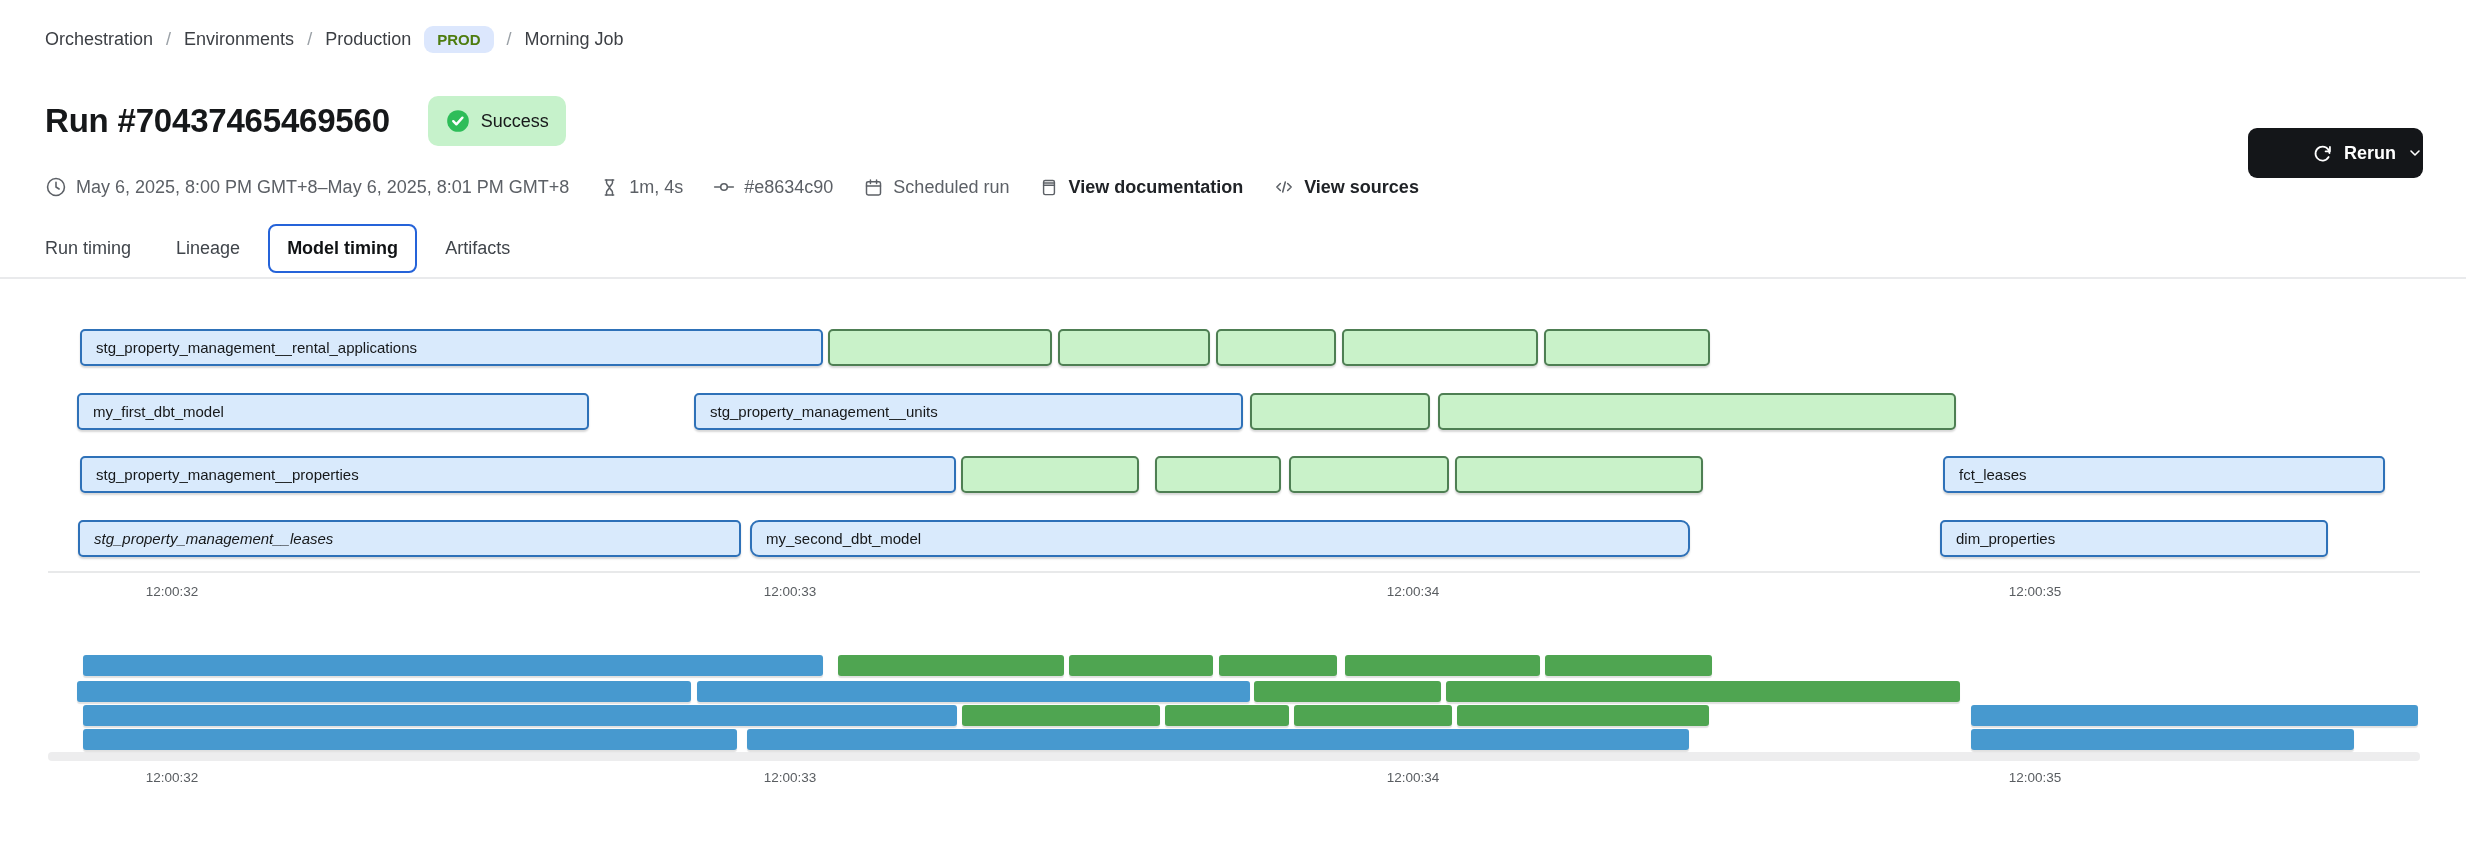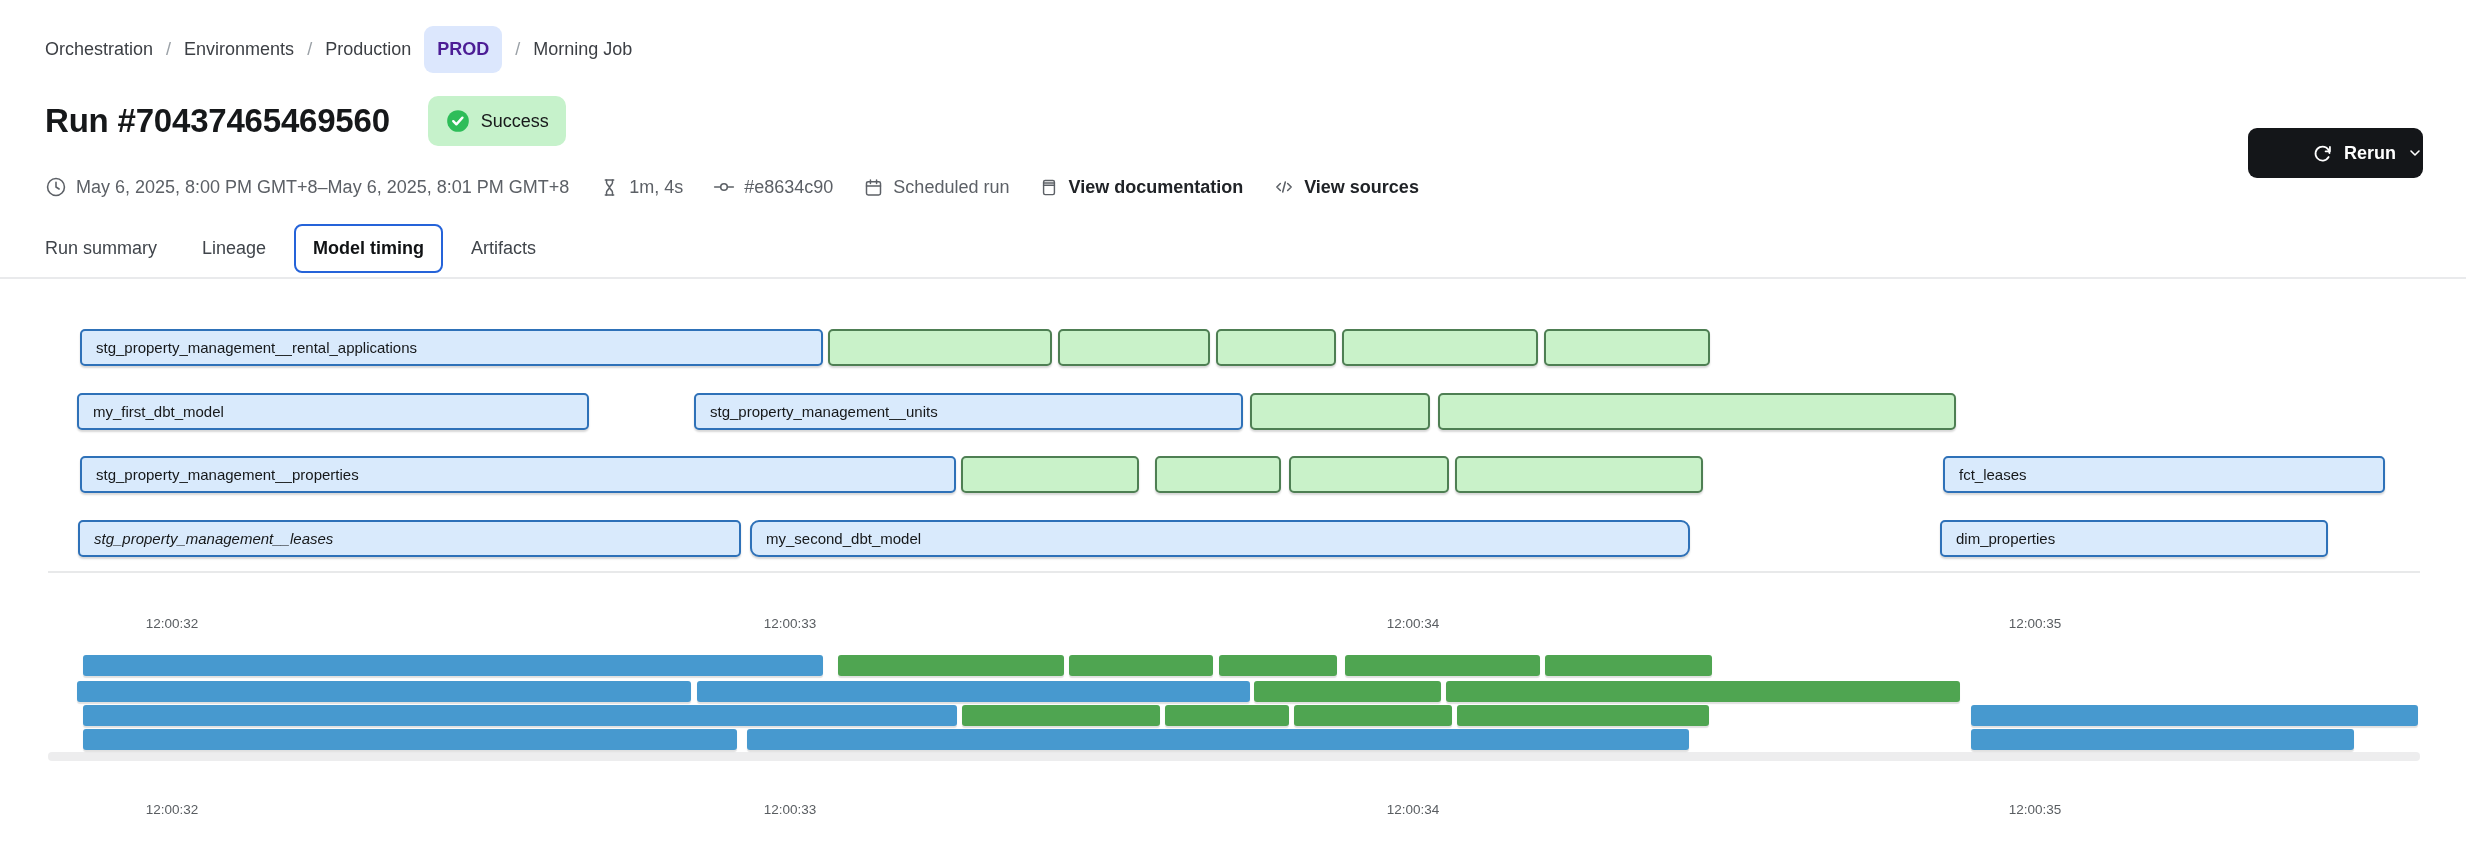--- a/index.html
+++ b/index.html
@@ -3,21 +3,21 @@
 <meta charset="utf-8">
 <style>
   html,body{margin:0;padding:0;background:#ffffff;}
   body{width:2466px;height:842px;overflow:hidden;font-family:"Liberation Sans",sans-serif;-webkit-font-smoothing:antialiased;}
   .page{position:relative;width:2466px;height:842px;background:#fff;}
 
   
   .breadcrumb{position:absolute;top:26px;left:45px;display:flex;align-items:center;gap:13px;font-size:18px;color:#3c3f44;}
   .crumb{cursor:pointer;}
   .crumb-sep{color:#9aa0a6;}
-  .env-badge{background:var(--env-badge-bg,#dce7fd);color:#4c1d95;font-weight:700;font-size:18px;padding:13px 13px;border-radius:9px;}
+  .env-badge{background:var(--env-badge-bg,#dce7fd);color:#4d7c0f;font-weight:700;font-size:15px;padding:5px 13px;border-radius:9px;}
 
   
   .title-row{position:absolute;top:96px;left:45px;display:flex;align-items:center;gap:38px;}
   .run-title{font-size:33px;font-weight:600;color:#16181a;letter-spacing:-.2px;white-space:nowrap;}
   .status-badge{display:flex;align-items:center;gap:10px;background:var(--success-bg,#c6f2cb);border-radius:10px;height:50px;padding:0 17px;font-size:18px;color:#17181a;}
 
   
   .rerun-btn{position:absolute;top:128px;left:2248px;width:175px;height:50px;background:var(--rerun-bg,#141619);border-radius:9px;display:flex;align-items:center;justify-content:flex-end;gap:11px;color:#fff;font-size:18px;font-weight:600;cursor:pointer;}
 
   
@@ -35,21 +35,21 @@
   
   #gantt-layer{position:absolute;inset:0;}
   .gbar{position:absolute;box-sizing:border-box;}
   .main-model{background:var(--model-fill,#d9eafc);border:2px solid var(--model-border,#2e71b8);border-radius:5px;box-shadow:0 2px 2px rgba(0,0,0,.16);}
   .main-test{background:var(--test-fill,#c9f2c9);border:2px solid var(--test-border,#4e7f53);border-radius:5px;box-shadow:0 2px 2px rgba(0,0,0,.16);}
   .gbar-label{display:block;line-height:33px;padding-left:14px;font-size:15px;color:#16181a;white-space:nowrap;overflow:hidden;}
   .mini-model{background:var(--minimap-model,#4799cf);border-radius:3px;box-shadow:0 2px 1px rgba(0,0,0,.12);}
   .mini-test{background:var(--minimap-test,#4fa551);border-radius:3px;box-shadow:0 2px 1px rgba(0,0,0,.12);}
   .axis-divider{position:absolute;left:48px;width:2372px;top:571px;height:2px;background:#e8e9ea;}
   .mini-track{position:absolute;left:48px;width:2372px;top:752px;height:9px;background:#ededee;border-radius:4px;}
-  .tick-label{position:absolute;transform:translateX(-50%);font-size:13.5px;color:#595d61;white-space:nowrap;margin-top:32px;}
+  .tick-label{position:absolute;transform:translateX(-50%);font-size:13.5px;color:#595d61;white-space:nowrap;}
   .minimap-region{position:absolute;left:48px;top:650px;width:2372px;height:112px;}
 </style>
 </head>
 <body>
 
 <div class="page">
 
   <nav class="breadcrumb">
     <span class="crumb">Orchestration</span>
     <span class="crumb-sep">/</span>
@@ -122,21 +122,21 @@
     </span>
     <span class="meta-item">
       <svg width="22" height="22" viewBox="0 0 24 24" fill="none" stroke="#5c6066" stroke-width="1.7" stroke-linecap="round" stroke-linejoin="round">
         <path d="M8 8.2 4.2 12 8 15.8M16 8.2 19.8 12 16 15.8M13.4 6.5l-2.8 11"></path>
       </svg>
       <span class="meta-link">View sources</span>
     </span>
   </div>
 
   <div class="tabs">
-    <span class="tab">Run summary</span>
+    <span class="tab">Run timing</span>
     <span class="tab">Lineage</span>
     <span class="tab active">Model timing</span>
     <span class="tab">Artifacts</span>
   </div>
   <div class="tabs-underline"></div>
 
   <div class="axis-divider"></div>
   <div class="mini-track"></div>
   <div class="minimap-region"></div>
   <div id="gantt-layer">

